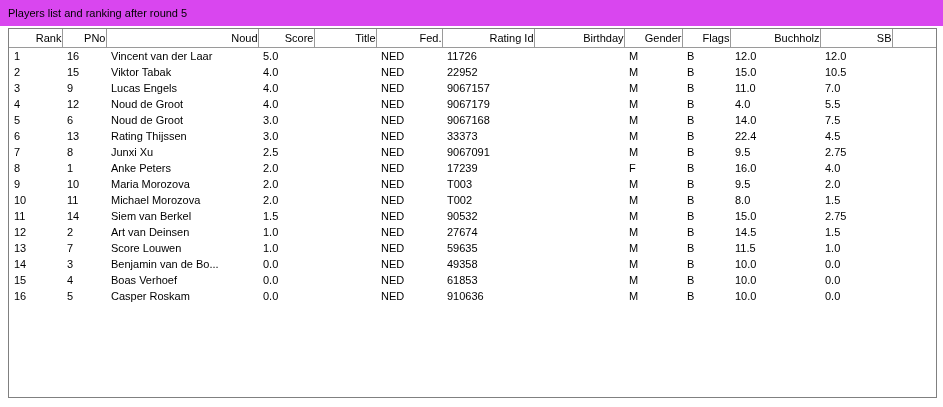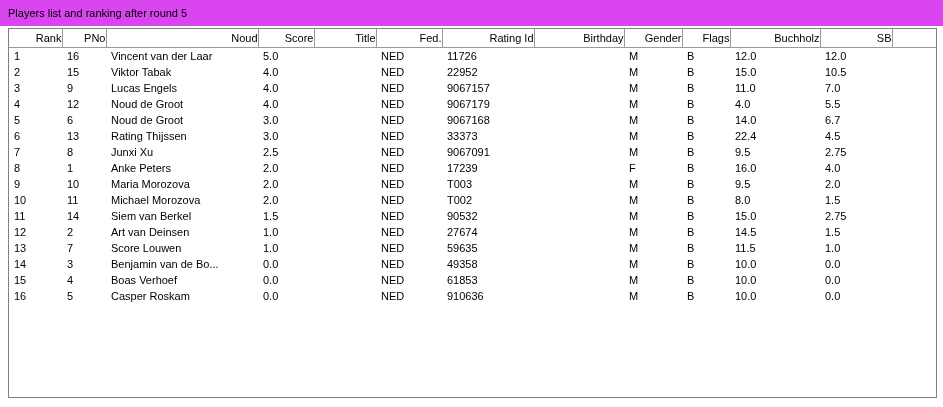--- a/index.html
+++ b/index.html
@@ -192,21 +192,21 @@
             <td>6</td>
             <td>Noud de Groot</td>
             <td>3.0</td>
             <td></td>
             <td>NED</td>
             <td>9067168</td>
             <td></td>
             <td>M</td>
             <td>B</td>
             <td>14.0</td>
-            <td>6.7</td>
+            <td>7.5</td>
             <td></td>
           </tr>
           <tr>
             <td>6</td>
             <td>13</td>
             <td>Rating Thijssen</td>
             <td>3.0</td>
             <td></td>
             <td>NED</td>
             <td>33373</td>

